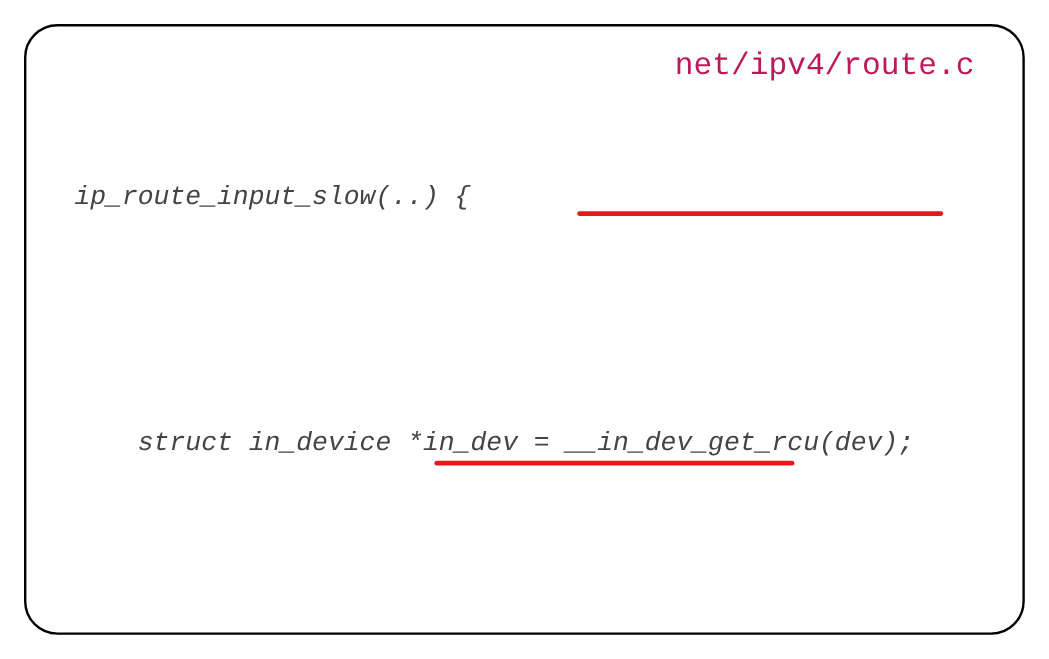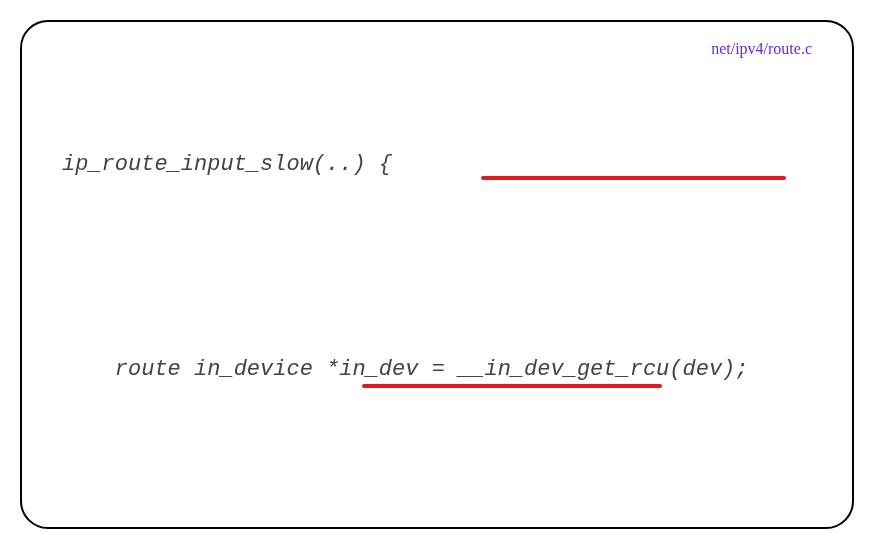--- a/index.html
+++ b/index.html
@@ -20,23 +20,23 @@
       border: 2.5px solid #000000;
       border-radius: 28px;
       position: relative;
       padding: 20px 30px 20px 40px;
       background: #ffffff;
     }
     .filename {
       position: absolute;
       top: 18px;
       right: 40px;
-      color: #6d28d9;
-      font-family: Liberation Serif, serif;
-      font-size: 16px;
+      color: #be185d;
+      font-family: Liberation Mono, monospace;
+      font-size: 26px;
       font-weight: 500;
     }
     .code-content {
       font-family: 'Courier New', Courier, monospace;
       font-size: 22px;
       color: #444444;
       line-height: 1.55;
       margin-top: 38px;
       white-space: pre;
       position: relative;
@@ -66,21 +66,21 @@
     }
   </style>
 </head>
 <body>
 
 <div class="code-box">
   <div class="filename">net/ipv4/route.c</div>
   <div class="code-content">
     <span class="code-line">ip_route_input_slow(..) {</span>
     <span class="code-line"></span>
-    <span class="code-line">    route in_device *in_dev = __in_dev_get_rcu(dev);</span>
+    <span class="code-line">    struct in_device *in_dev = __in_dev_get_rcu(dev);</span>
     <span class="code-line"></span>
     
     
     
     
     
     
     
     
     

